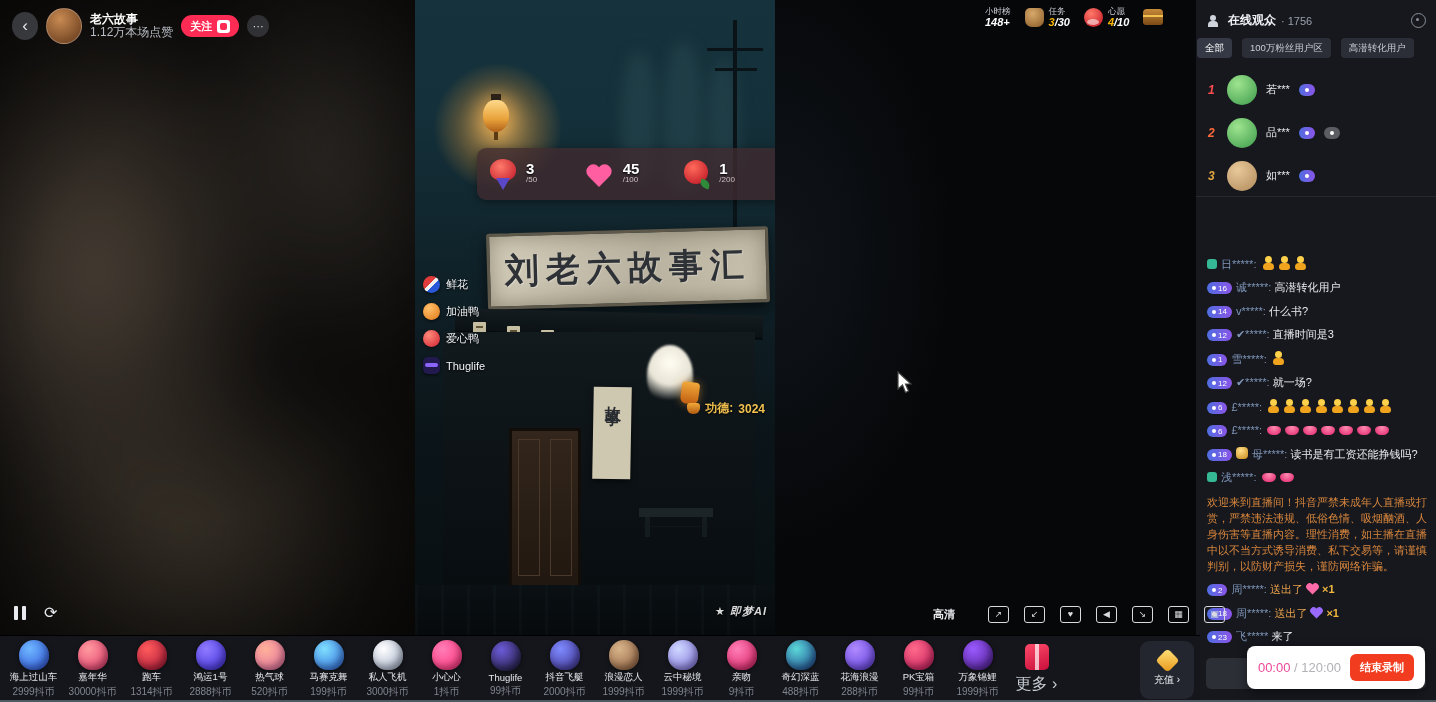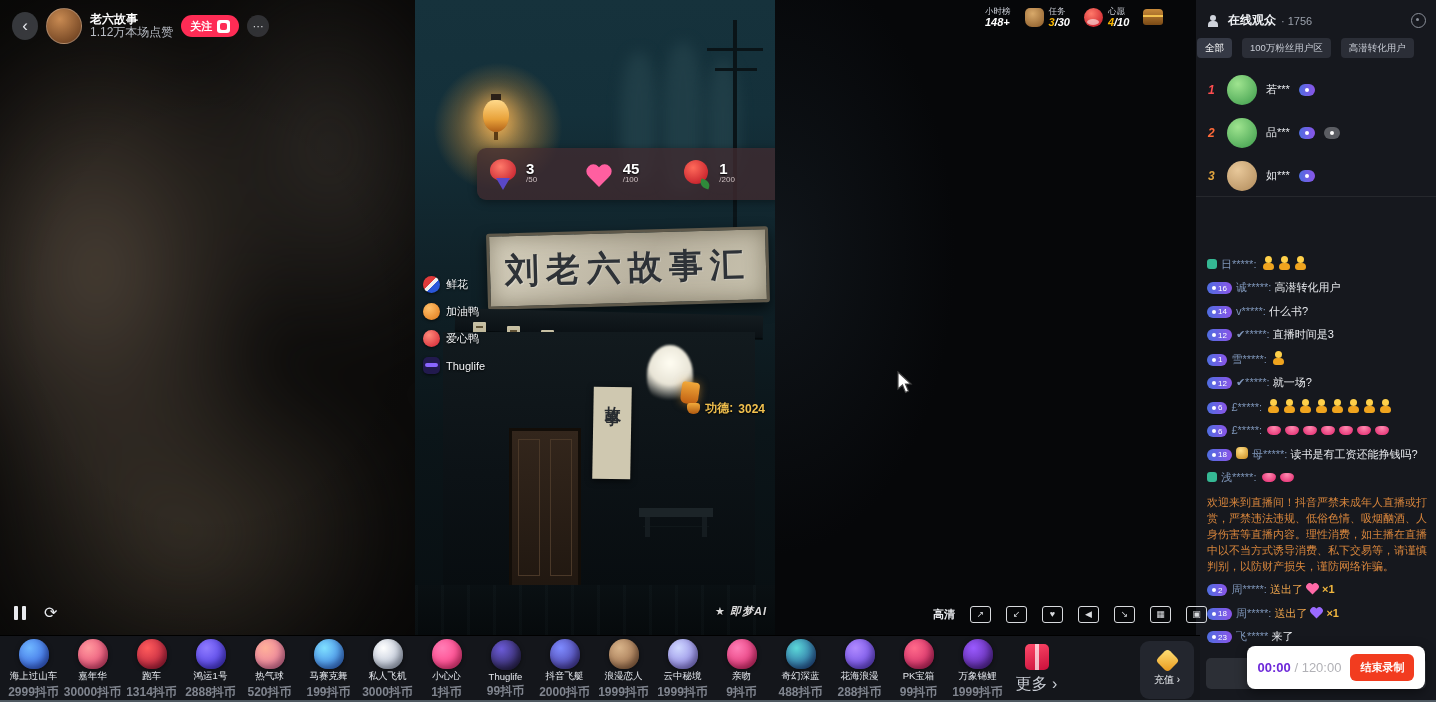--- a/index.html
+++ b/index.html
@@ -130,35 +130,35 @@
   .ico-ball{width:19px;height:19px;border-radius:50%;background:radial-gradient(circle at 38% 30%,#ff7a6a,#c01020);position:relative;}
   .ico-ball::after{content:"";position:absolute;left:3px;bottom:2px;width:12px;height:6px;border-radius:50%;background:rgba(255,255,255,.55);}
   .ico-chest{width:20px;height:16px;border-radius:4px 4px 3px 3px;background:linear-gradient(180deg,#c88a3a,#7a4a16);position:relative;}
   .ico-chest::after{content:"";position:absolute;left:0;top:6px;width:100%;height:2px;background:#f2c14e;}
 
   
   .pc-left{position:absolute;left:14px;top:606px;display:flex;align-items:center;gap:18px;z-index:20;}
   .pause-ico{display:flex;gap:4px;}
   .pause-ico i{width:4px;height:14px;background:#e8eaee;border-radius:1px;}
   .refresh-ico{color:#e8eaee;font-size:16px;line-height:14px;}
-  .pc-right{position:absolute;left:933px;top:606px;display:flex;align-items:center;gap:15px;z-index:20;}
+  .pc-right{position:absolute;left:933px;top:606px;display:flex;align-items:center;gap:33px;z-index:20;}
   .quality{color:#e8eaee;font-size:11px;font-weight:bold;}
   .ctl-ico{width:19px;height:15px;border:1.6px solid #d8dade;border-radius:3px;color:#d8dade;
     display:flex;align-items:center;justify-content:center;font-size:9px;line-height:1;}
 
   
   .cursor{position:absolute;left:896px;top:371px;z-index:40;}
 
   
   .dock{position:absolute;left:0;top:635px;width:1196px;height:67px;background:#14161b;border-top:1px solid #000;
     display:flex;align-items:center;padding-left:4px;z-index:15;}
   .gift-tile{width:59px;height:62px;display:flex;flex-direction:column;align-items:center;justify-content:center;gap:1px;flex:0 0 auto;}
   .gift-icon{width:30px;height:30px;border-radius:50% 50% 46% 46%;box-shadow:inset -3px -4px 6px rgba(0,0,0,.35),0 1px 4px rgba(0,0,0,.5);}
   .gift-name{color:#e6e9ef;font-size:9.5px;white-space:nowrap;}
-  .gift-price{color:#80858f;font-size:12px;font-weight:bold;}
+  .gift-price{color:#80858f;font-size:10px;}
   .more-tile .more-icon{width:24px;height:26px;border-radius:5px;background:linear-gradient(160deg,#ff4a6a,#c80f3a);position:relative;}
   .more-tile .more-icon::after{content:"";position:absolute;left:10px;top:0;width:4px;height:100%;background:rgba(255,255,255,.7);}
   .more-label{color:#c8ccd4;font-size:16px;margin-top:3px;}
   .recharge-tile{margin-left:auto;margin-right:6px;width:54px;height:58px;border-radius:9px;background:#23262e;
     display:flex;flex-direction:column;align-items:center;justify-content:center;gap:4px;flex:0 0 auto;}
   .diamond{width:17px;height:17px;transform:rotate(45deg);border-radius:4px;background:linear-gradient(135deg,#ffe27a,#e8971a);}
   .recharge-label{color:#eceef2;font-size:10px;}
 
   
   .sidebar{position:absolute;left:1196px;top:0;width:240px;height:702px;background:#16181e;z-index:10;}
@@ -554,19 +554,19 @@
           </span><span class="uname">周*****: </span><span class="action">送出了</span><span class="mheart" style="--c: #ff6aa8;"><i></i></span><span class="mult">×1</span></div>
         <div class="msg"><span class="lv-badge">
             <span>18</span>
           </span><span class="uname">周*****: </span><span class="action">送出了</span><span class="mheart" style="--c: #9a6aff;"><i></i></span><span class="mult">×1</span></div>
         <div class="msg"><span class="lv-badge">
             <span>23</span>
           </span><span class="uname">飞***** </span><span>来了</span></div>
       </div>
     <div class="chat-input"></div>
     <div class="rec-popup">
-      <span class="rec-time"><span style="color:#6d28d9;font-weight:bold;">00:00</span> <span>/ 120:00</span></span>
+      <span class="rec-time"><span style="color:#ec4899;font-weight:normal;">00:00</span> <span>/ 120:00</span></span>
       <span class="rec-btn">结束录制</span>
     </div>
   </div>
 
   <div class="bottom-edge"></div>
 </div>
 
 </body></html>

